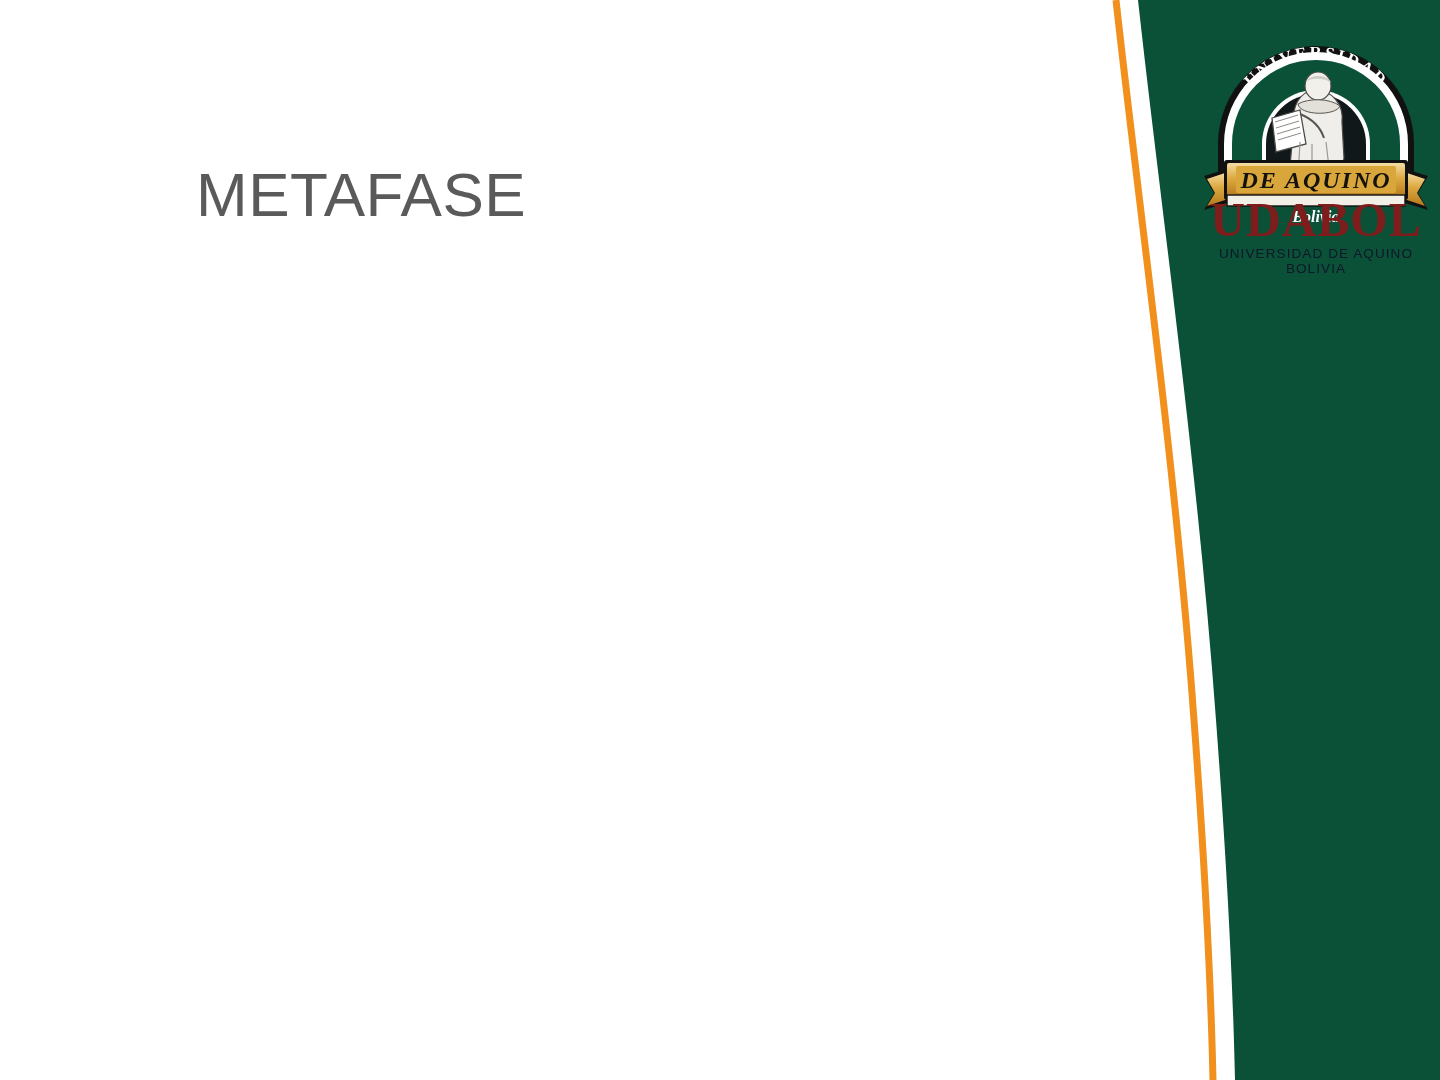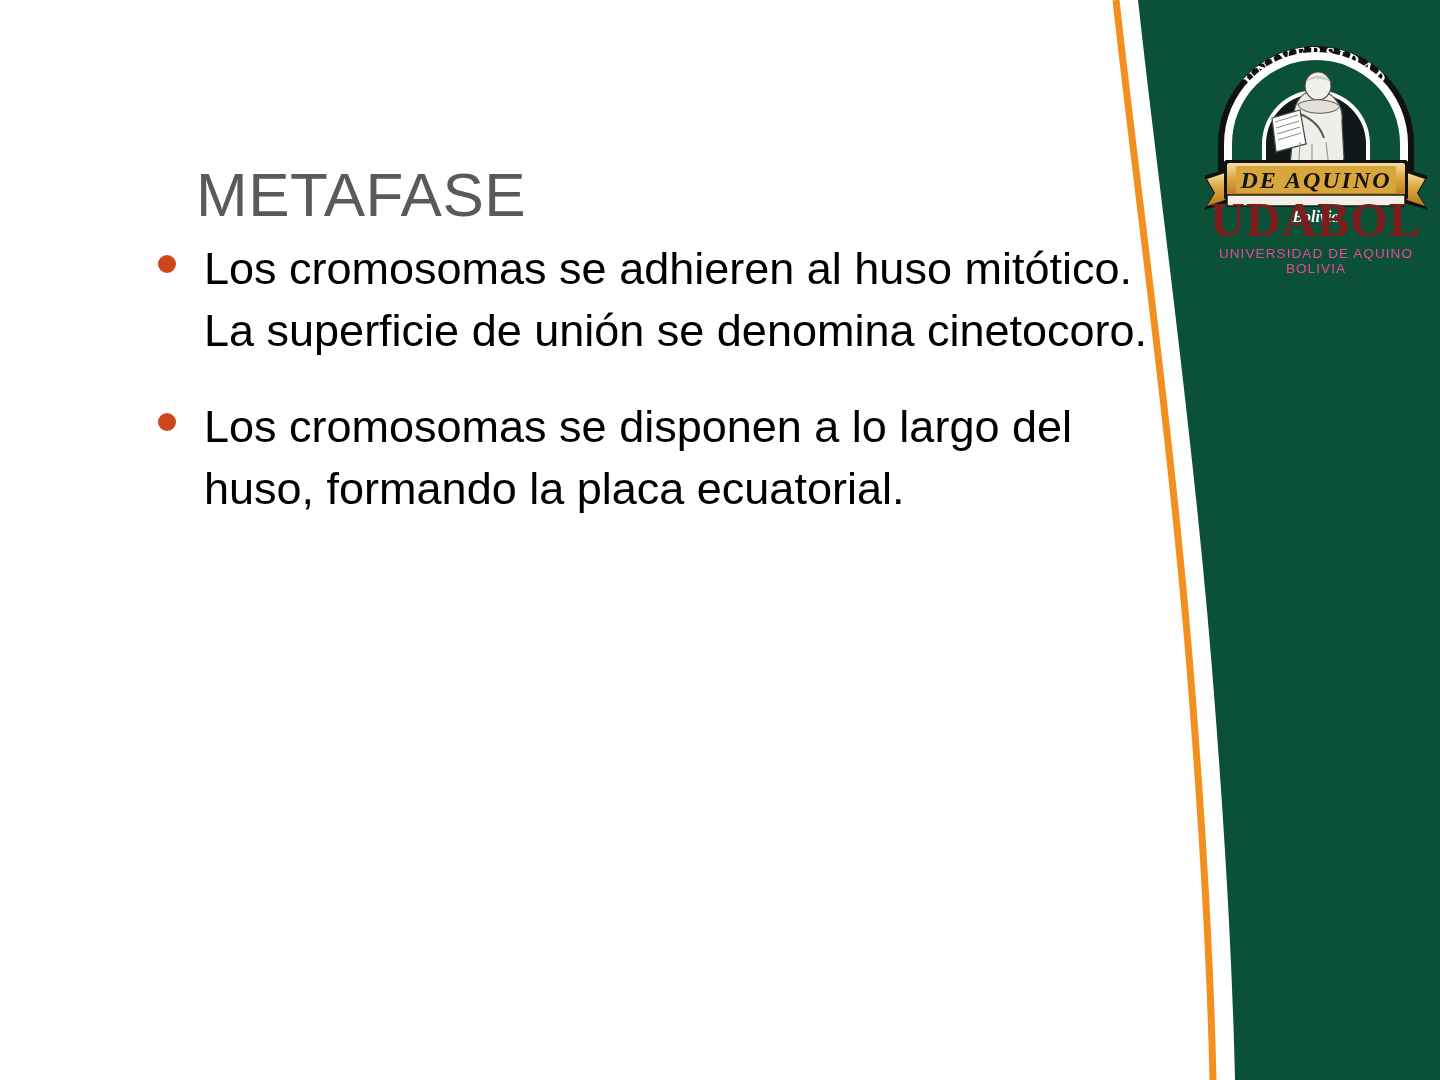--- a/index.html
+++ b/index.html
@@ -167,30 +167,20 @@
         <text x="120" y="162" text-anchor="middle" font-family="'Liberation Serif', serif" font-size="24" font-style="italic" font-weight="bold" fill="#14120c" letter-spacing="2">DE AQUINO</text>
       </g>
 
       <text x="120" y="196" text-anchor="middle" font-family="'Liberation Serif', serif" font-size="16" font-style="italic" font-weight="bold" fill="#ffffff">Bolivia</text>
     </svg>
   </div>
 
   <div style="position:absolute; left:1196px; top:196px; width:240px; text-align:center;">
     <div style="font-family:'Liberation Serif', serif; font-weight:bold; font-size:48px;
                 color:#7f1d1d; letter-spacing:1px; line-height:1;">UDABOL</div>
-    <div style="font-family:'Liberation Sans', sans-serif; font-size:13.5px; color:#ec4899;
+    <div style="font-family:'Liberation Sans', sans-serif; font-size:13.5px; color:#0f172a;
                 letter-spacing:1.1px; margin-top:2px;">UNIVERSIDAD DE AQUINO BOLIVIA</div>
   </div>
 
   <h1 class="title">METAFASE</h1>
 
-  <ul class="body-list">
-    <li class="bullet-item">
-      <span class="bullet-dot"></span>
-      <span class="bullet-text">Los cromosomas se adhieren al huso mitótico. La  superficie de unión se denomina cinetocoro.</span>
-    </li>
-    <li class="bullet-item">
-      <span class="bullet-dot"></span>
-      <span class="bullet-text">Los cromosomas se disponen a lo largo del huso,  formando la placa ecuatorial.</span>
-    </li>
-  </ul>
 
 </div>
 
 </body></html>

